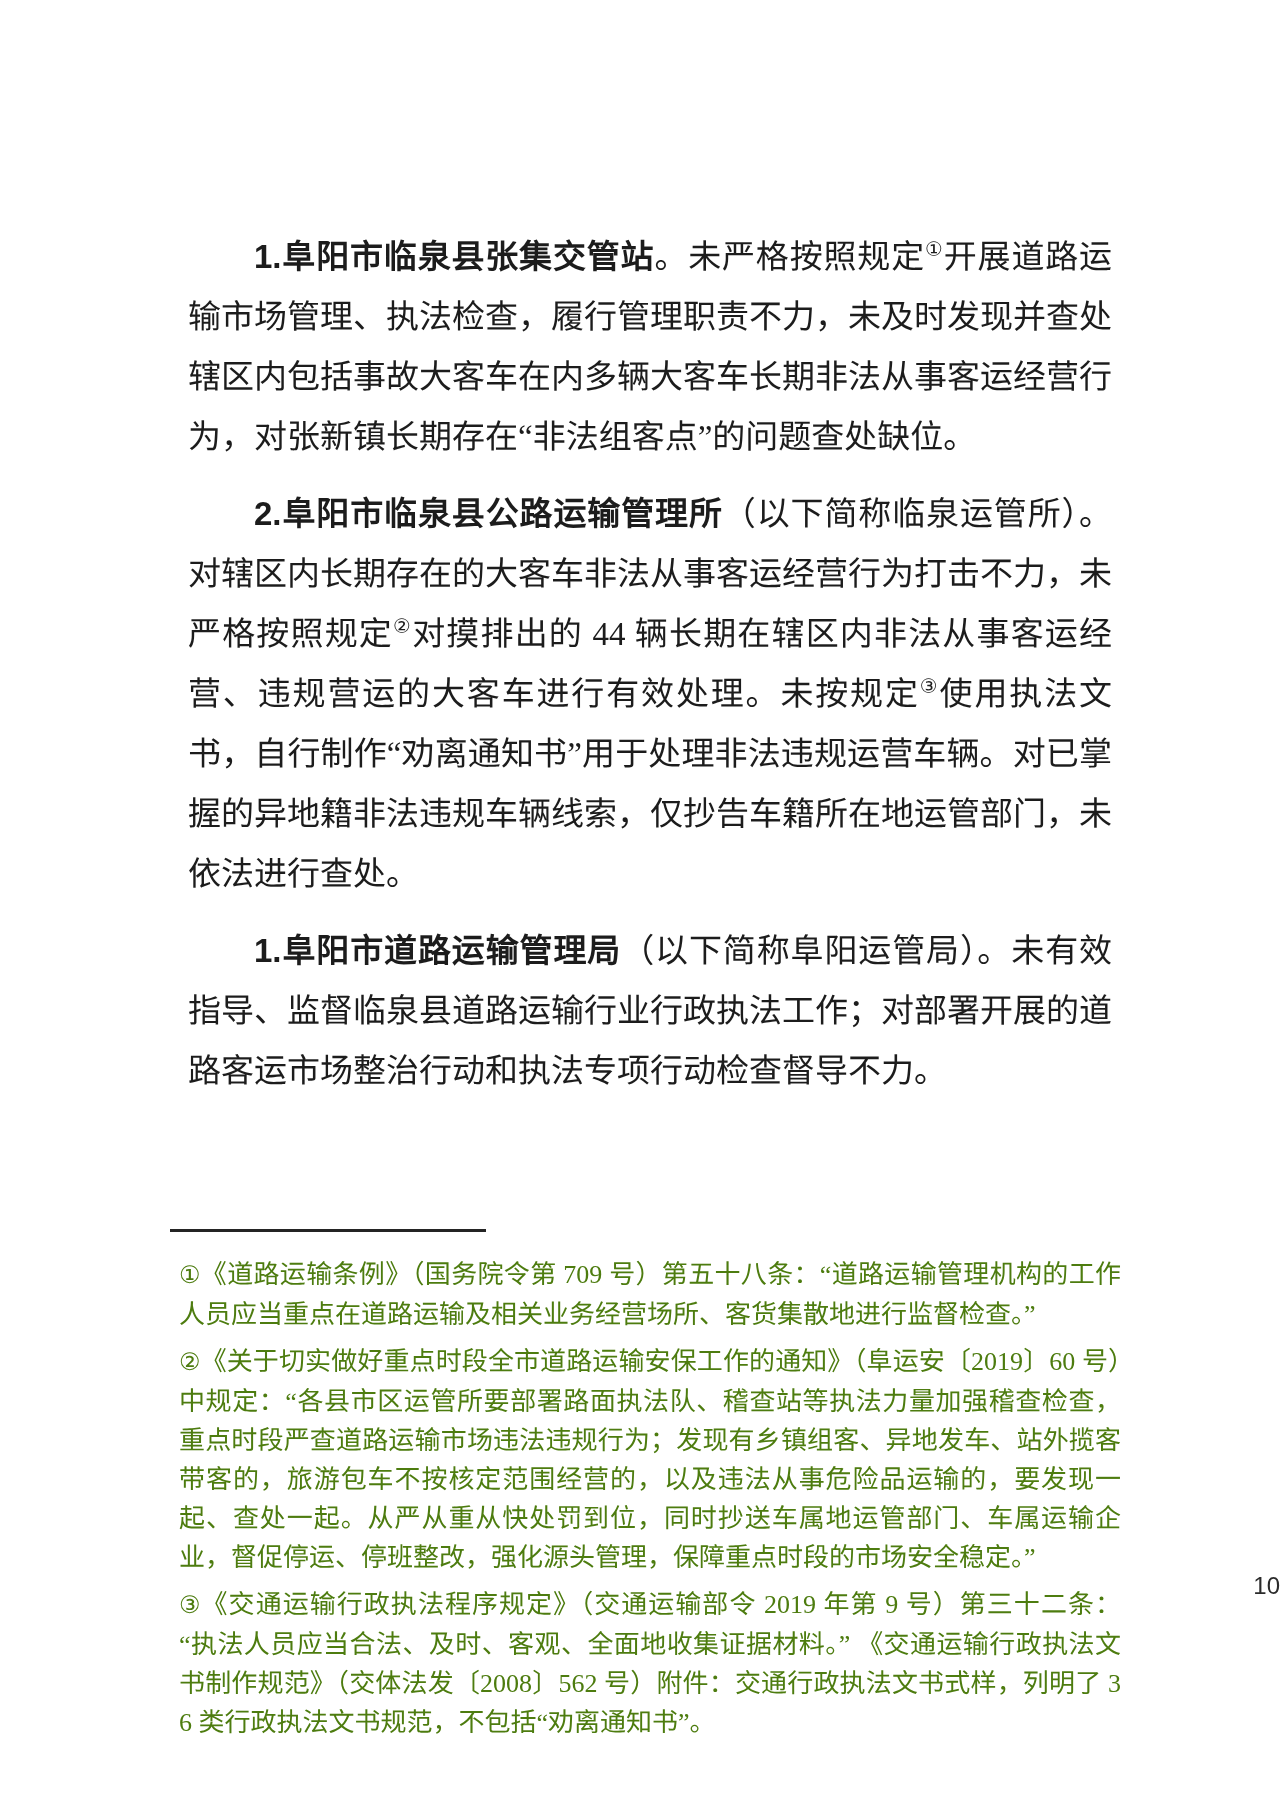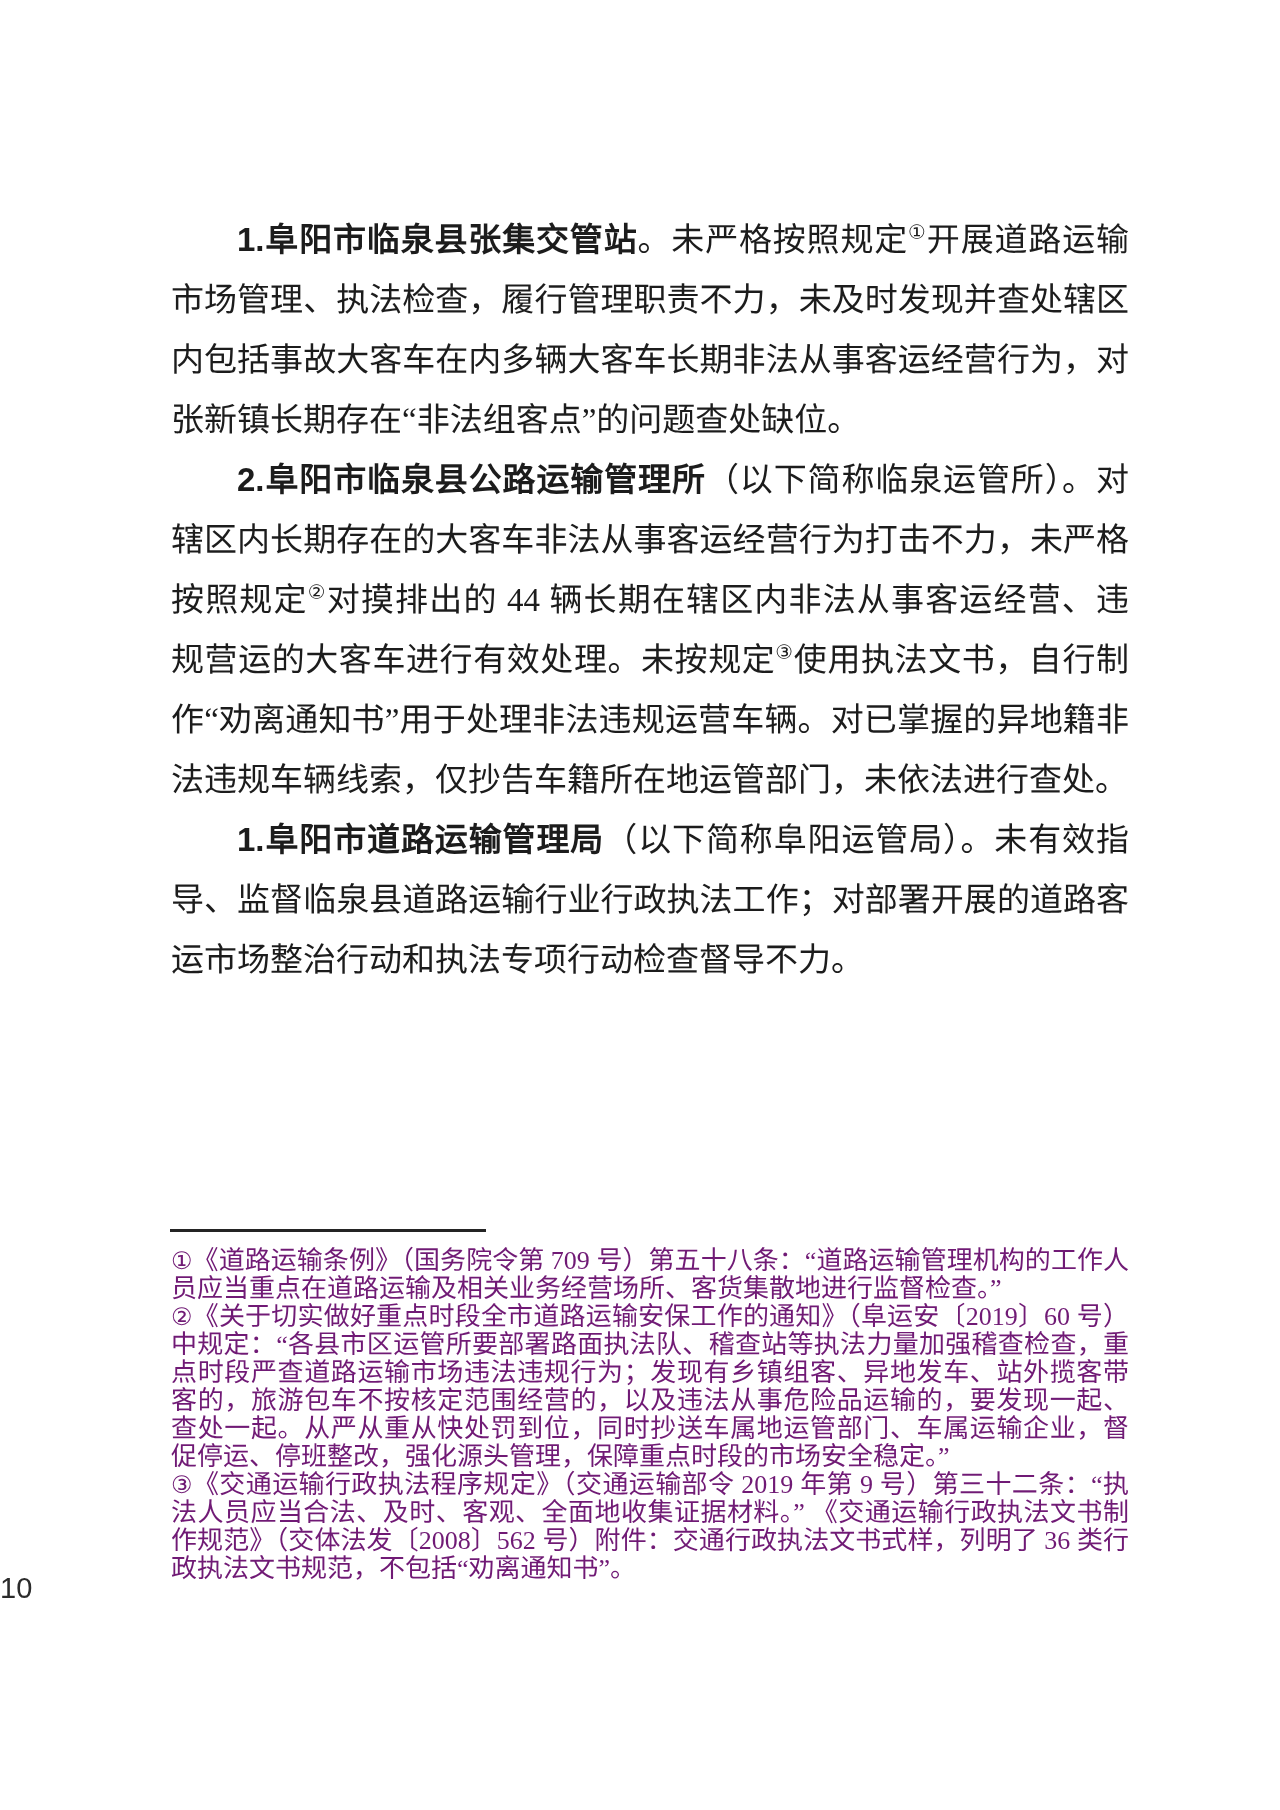--- a/index.html
+++ b/index.html
@@ -10,21 +10,21 @@
     background:#ffffff;
     color:#1c1c1c;
     font-family:"Liberation Serif","DejaVu Serif",serif;
     overflow:hidden;
   }
   .content{
     position:absolute;
     left:171px;top:210px;width:958px;
   }
   .para{
-    margin:0;
+    margin:17px;
     font-size:33px;
     line-height:60px;
     text-align:justify;
     text-indent:66px;
     word-break:break-all;
   }
   .para .head{
     font-weight:700;
     font-family:"Liberation Sans","DejaVu Sans",sans-serif;
   }
@@ -38,36 +38,36 @@
     position:absolute;
     left:170px;top:1229px;
     width:316px;height:0;
     border-top:3px solid #242424;
   }
   .footnotes{
     position:absolute;
     left:171px;top:1247px;width:958px;
   }
   .footnote{
-    margin:0;
+    margin:8px;
     font-size:26px;
-    line-height:28px;
+    line-height:39px;
     text-align:justify;
     word-break:break-all;
-    color:#701a75;
+    color:#4d7c0f;
   }
   .footnote .marker{
     font-family:"DejaVu Sans",sans-serif;
     font-size:24px;
   }
   .page-number{
     position:absolute;
     left:0;top:1572px;width:100%;
-    text-align:left;
-    font-size:29px;
+    text-align:right;
+    font-size:24px;
     color:#2b2b2b;
     font-family:"Liberation Sans","DejaVu Sans",sans-serif;
   }
 </style>
 </head>
 <body>
 
 <div class="page">
 
   <main class="content">

